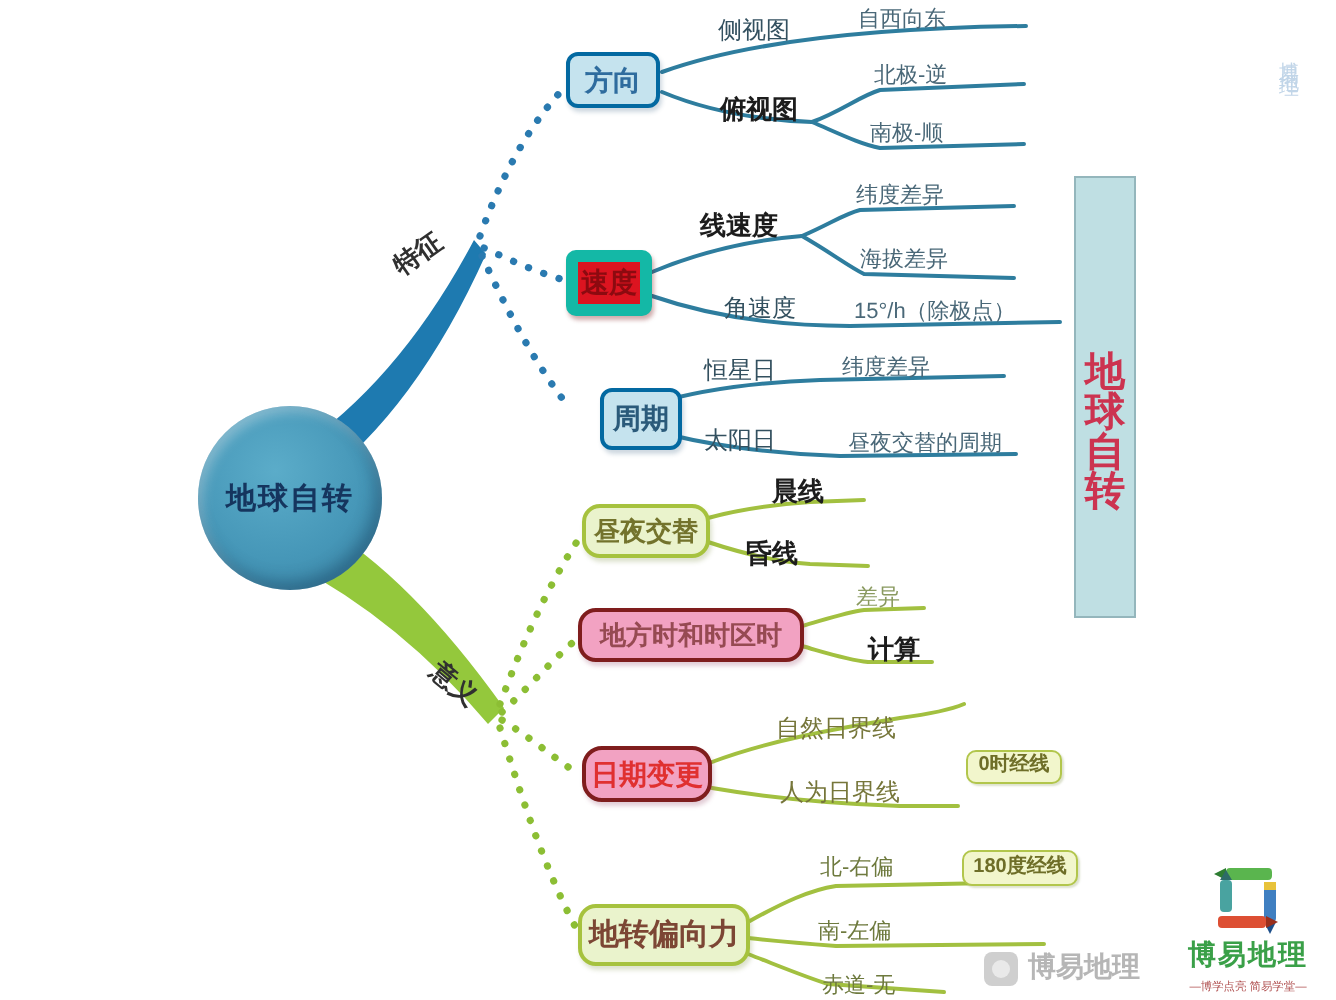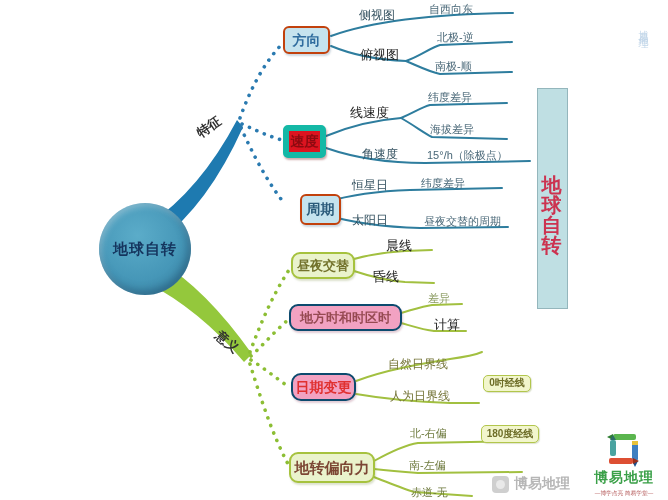--- a/index.html
+++ b/index.html
@@ -20,28 +20,28 @@
     background:radial-gradient(circle at 42% 35%, #5bacc9 0%, #4697b8 55%, #3a84a4 100%);
     box-shadow:inset -3px -4px 8px rgba(20,60,90,.45), inset 2px 3px 6px rgba(255,255,255,.35);
     display:flex;align-items:center;justify-content:center;
     color:#15355e;font-weight:bold;font-size:15px;letter-spacing:1px;
   }
   .node{
     display:flex;align-items:center;justify-content:center;
     font-weight:bold;text-align:center;line-height:1.05;
     box-sizing:border-box;
   }
-  .node-blue{background:#c5e3ee;border:2px solid #c2410c;border-radius:6px;color:#2f6c9e;box-shadow:1px 2px 2px rgba(60,100,130,.25);}
+  .node-blue{background:#c5e3ee;border:2px solid #0369a1;border-radius:6px;color:#2f6c9e;box-shadow:1px 2px 2px rgba(60,100,130,.25);}
   .node-red{background:#dc1420;border:6px solid #14b8a6;border-radius:5px;color:#8c0a10;box-shadow:1px 2px 2px rgba(120,20,20,.35);}
   .node-greenlt{background:#eaf3cc;border:2px solid #a6c23e;border-radius:9px;color:#73732c;box-shadow:1px 2px 2px rgba(120,140,60,.25);}
-  .node-pink{background:#f2a2c2;border:2px solid #0c4a6e;border-radius:9px;color:#964a52;box-shadow:1px 2px 2px rgba(160,90,120,.3);}
+  .node-pink{background:#f2a2c2;border:2px solid #7f1d1d;border-radius:9px;color:#964a52;box-shadow:1px 2px 2px rgba(160,90,120,.3);}
   .node-chip{background:#f2f6cc;border:1.5px solid #b2c64c;border-radius:5px;color:#6e6e28;font-size:10px;box-shadow:1px 1px 1px rgba(120,140,60,.25);margin-top:32px;}
   .lbl{font-size:11px;color:#4a6878;white-space:nowrap;}
   .lbl-md{font-size:12px;color:#33505f;white-space:nowrap;}
-  .lbl-bold{font-size:13px;font-weight:normal;color:#1c1c1c;white-space:nowrap;}
+  .lbl-bold{font-size:13px;font-weight:bold;color:#1c1c1c;white-space:nowrap;}
   .lbl-olive{font-size:11px;color:#6e7a3e;white-space:nowrap;}
   .branch-lbl{font-size:13px;font-weight:bold;color:#303030;white-space:nowrap;}
   .side-banner{
     left:537px;top:88px;width:31px;height:221px;
     background:#bfdfe3;border:1px solid #94b6bc;box-sizing:border-box;
     display:flex;align-items:center;justify-content:center;
   }
   .side-banner span{
     writing-mode:vertical-rl;text-orientation:upright;
     color:#cc3350;font-weight:bold;font-size:20px;letter-spacing:20px;

